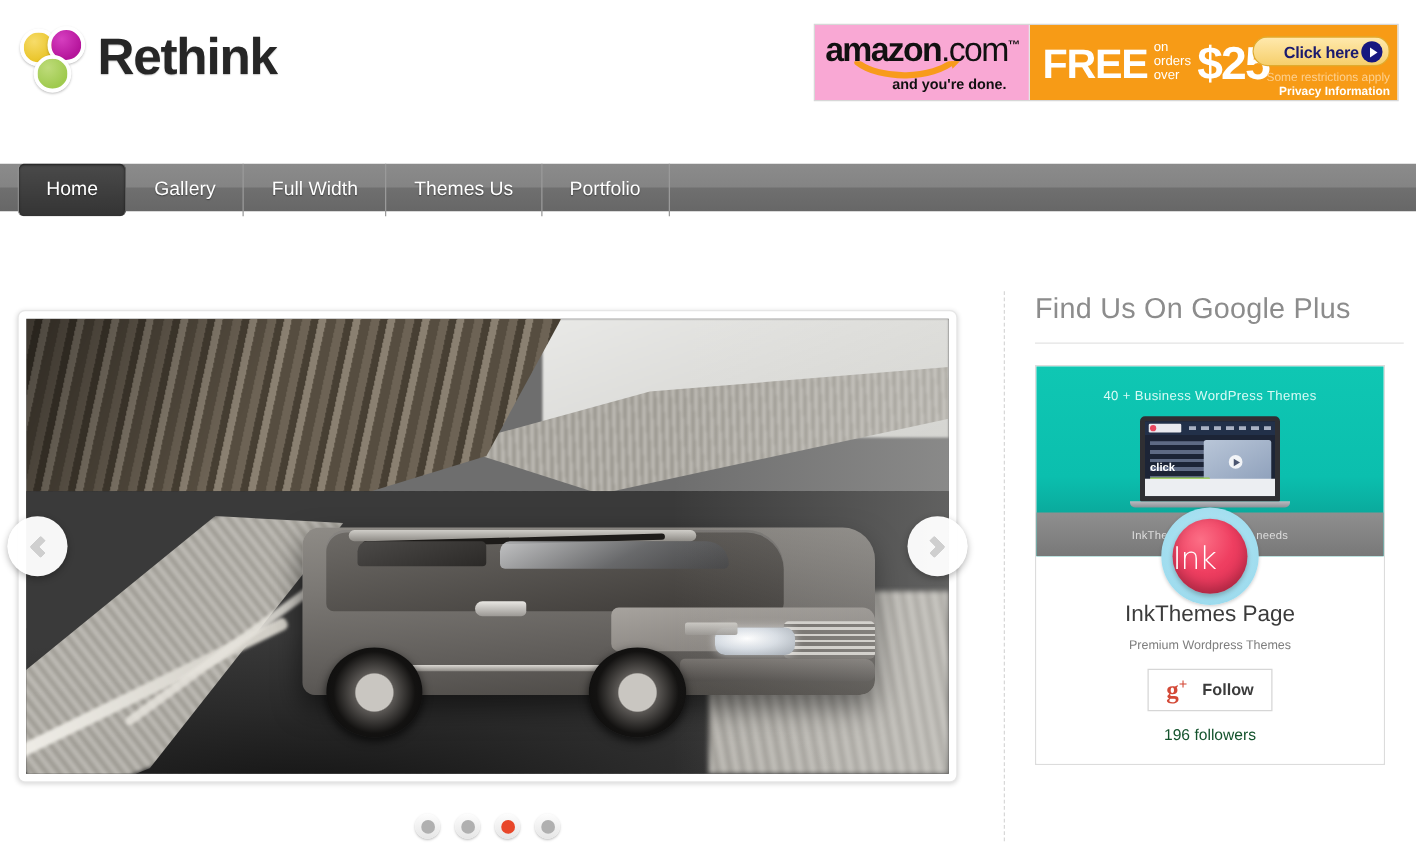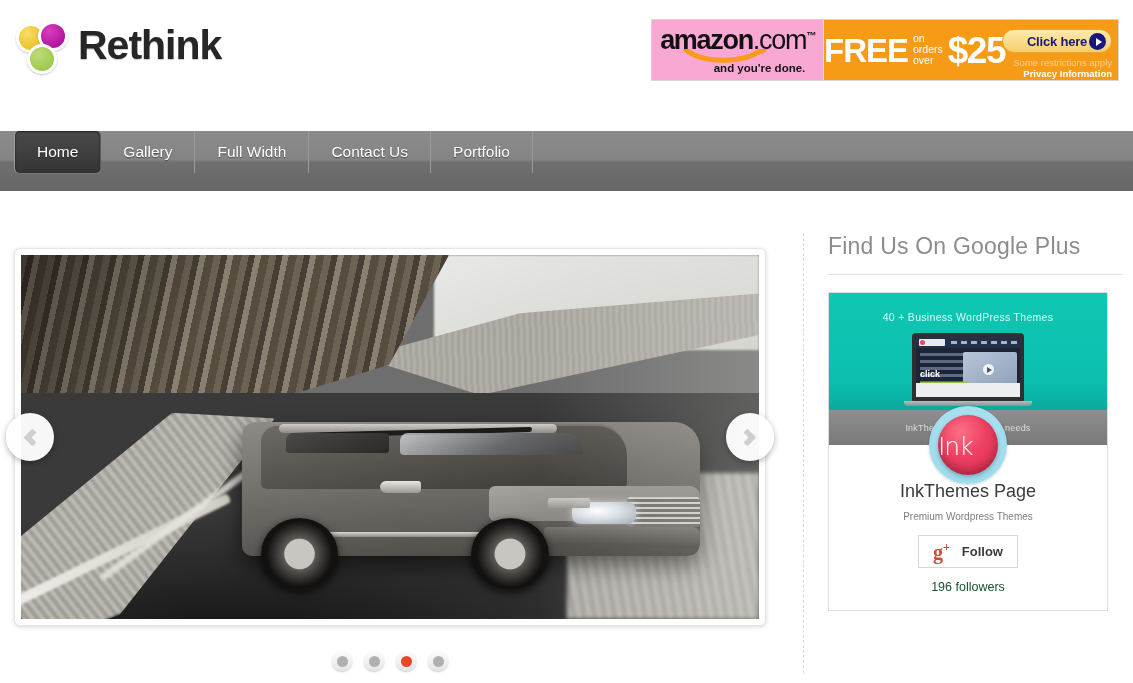--- a/index.html
+++ b/index.html
@@ -28,37 +28,37 @@
   .ad { position:absolute; left:651px; top:19px; width:468px; height:62px;
         border:1px solid #d7d7d7; display:flex; overflow:hidden; background:#fff; }
   .ad-left { width:172px; background:#f9a8d4; position:relative; border-right:1px solid #e5e5e5;
              display:flex; flex-direction:column; justify-content:center; align-items:center; }
   .amz-word { font-size:27px; font-weight:bold; color:#111; letter-spacing:-1.3px; line-height:1; }
   .amz-word .com { font-weight:normal; }
   .amz-word .tm { font-size:10px; vertical-align:super; }
   .amz-smile { width:88px; height:16px; margin-top:-5px; margin-left:-24px; overflow:hidden; position:relative;}
   .amz-smile svg { position:absolute; left:0; top:-6px; }
   .amz-tag { font-size:11.5px; font-weight:bold; color:#111; margin-top:-3px; margin-left:44px; }
-  .ad-right { flex:1; background:#f79b16; position:relative; display:flex; align-items:center; padding-left:0;}
+  .ad-right { flex:1; background:#f79b16; position:relative; display:flex; align-items:center; padding-left:10px;}
   .ad-free { color:#fff; font-size:33px; font-weight:bold; letter-spacing:-1px; line-height:1; }
   .ad-sm { color:#fff; font-size:10.5px; line-height:11px; margin:0 5px 2px 5px; }
   .ad-25 { color:#fff; font-size:37px; font-weight:bold; letter-spacing:-1.5px; line-height:1; }
   .ad-btn-wrap { position:absolute; right:6px; top:9px; width:110px; }
   .ad-btn { width:110px; height:24px; border-radius:12px; background:linear-gradient(#ffe9ad,#f6cf6c);
             border:1px solid #e0ab2e; display:flex; align-items:center; justify-content:center; position:relative; }
   .ad-btn-label { font-size:13px; font-weight:bold; color:#1a1a6e; letter-spacing:-.2px; }
   .ad-btn-arrow { position:absolute; right:5px; top:3px; width:17px; height:17px; border-radius:50%;
      background:#17177f; display:flex; align-items:center; justify-content:center; }
   .ad-btn-arrow::after { content:""; border-left:6px solid #fff; border-top:4px solid transparent;
      border-bottom:4px solid transparent; margin-left:2px; }
   .ad-fine1 { position:absolute; right:6px; bottom:12px; font-size:9.5px; color:#fdd08f; }
   .ad-fine2 { position:absolute; right:6px; bottom:1px; font-size:9.5px; color:#fff; font-weight:bold; }
 
   
-  .nav { position:absolute; left:0; top:131px; width:1133px; height:60px;
+  .nav { position:absolute; left:0; top:131px; width:1133px; height:38px;
          background:linear-gradient(#8b8b8b 0%, #848484 48%, #6f6f6f 52%, #676767 100%); }
   .nav-inner { position:absolute; left:14px; top:0; height:42px; display:flex; }
   .nav-item { height:42px; padding:0 22px; display:flex; align-items:center; justify-content:center;
      color:#ffffff; font-size:15.5px; border-right:1px solid #9a9a9a;
      text-shadow:0 1px 1px rgba(0,0,0,.45); cursor:pointer; }
   .nav-item.first { border-left:1px solid #9a9a9a; }
   .nav-item.active { background:linear-gradient(#4a4a4a,#343434); border-radius:5px;
      box-shadow:inset 0 1px 2px rgba(0,0,0,.6), 0 1px 0 rgba(255,255,255,.08);
      margin:0; border-right:1px solid #5d5d5d; }
 
@@ -276,21 +276,21 @@
       <div class="nav-item first active">
         <span>Home</span>
       </div>
       <div class="nav-item">
         <span>Gallery</span>
       </div>
       <div class="nav-item">
         <span>Full Width</span>
       </div>
       <div class="nav-item">
-        <span>Contact Us</span>
+        <span>Themes Us</span>
       </div>
       <div class="nav-item">
         <span>Portfolio</span>
       </div>
     </div>
   </div>
 
   <div class="main">
 
     <div class="slider-wrap">

